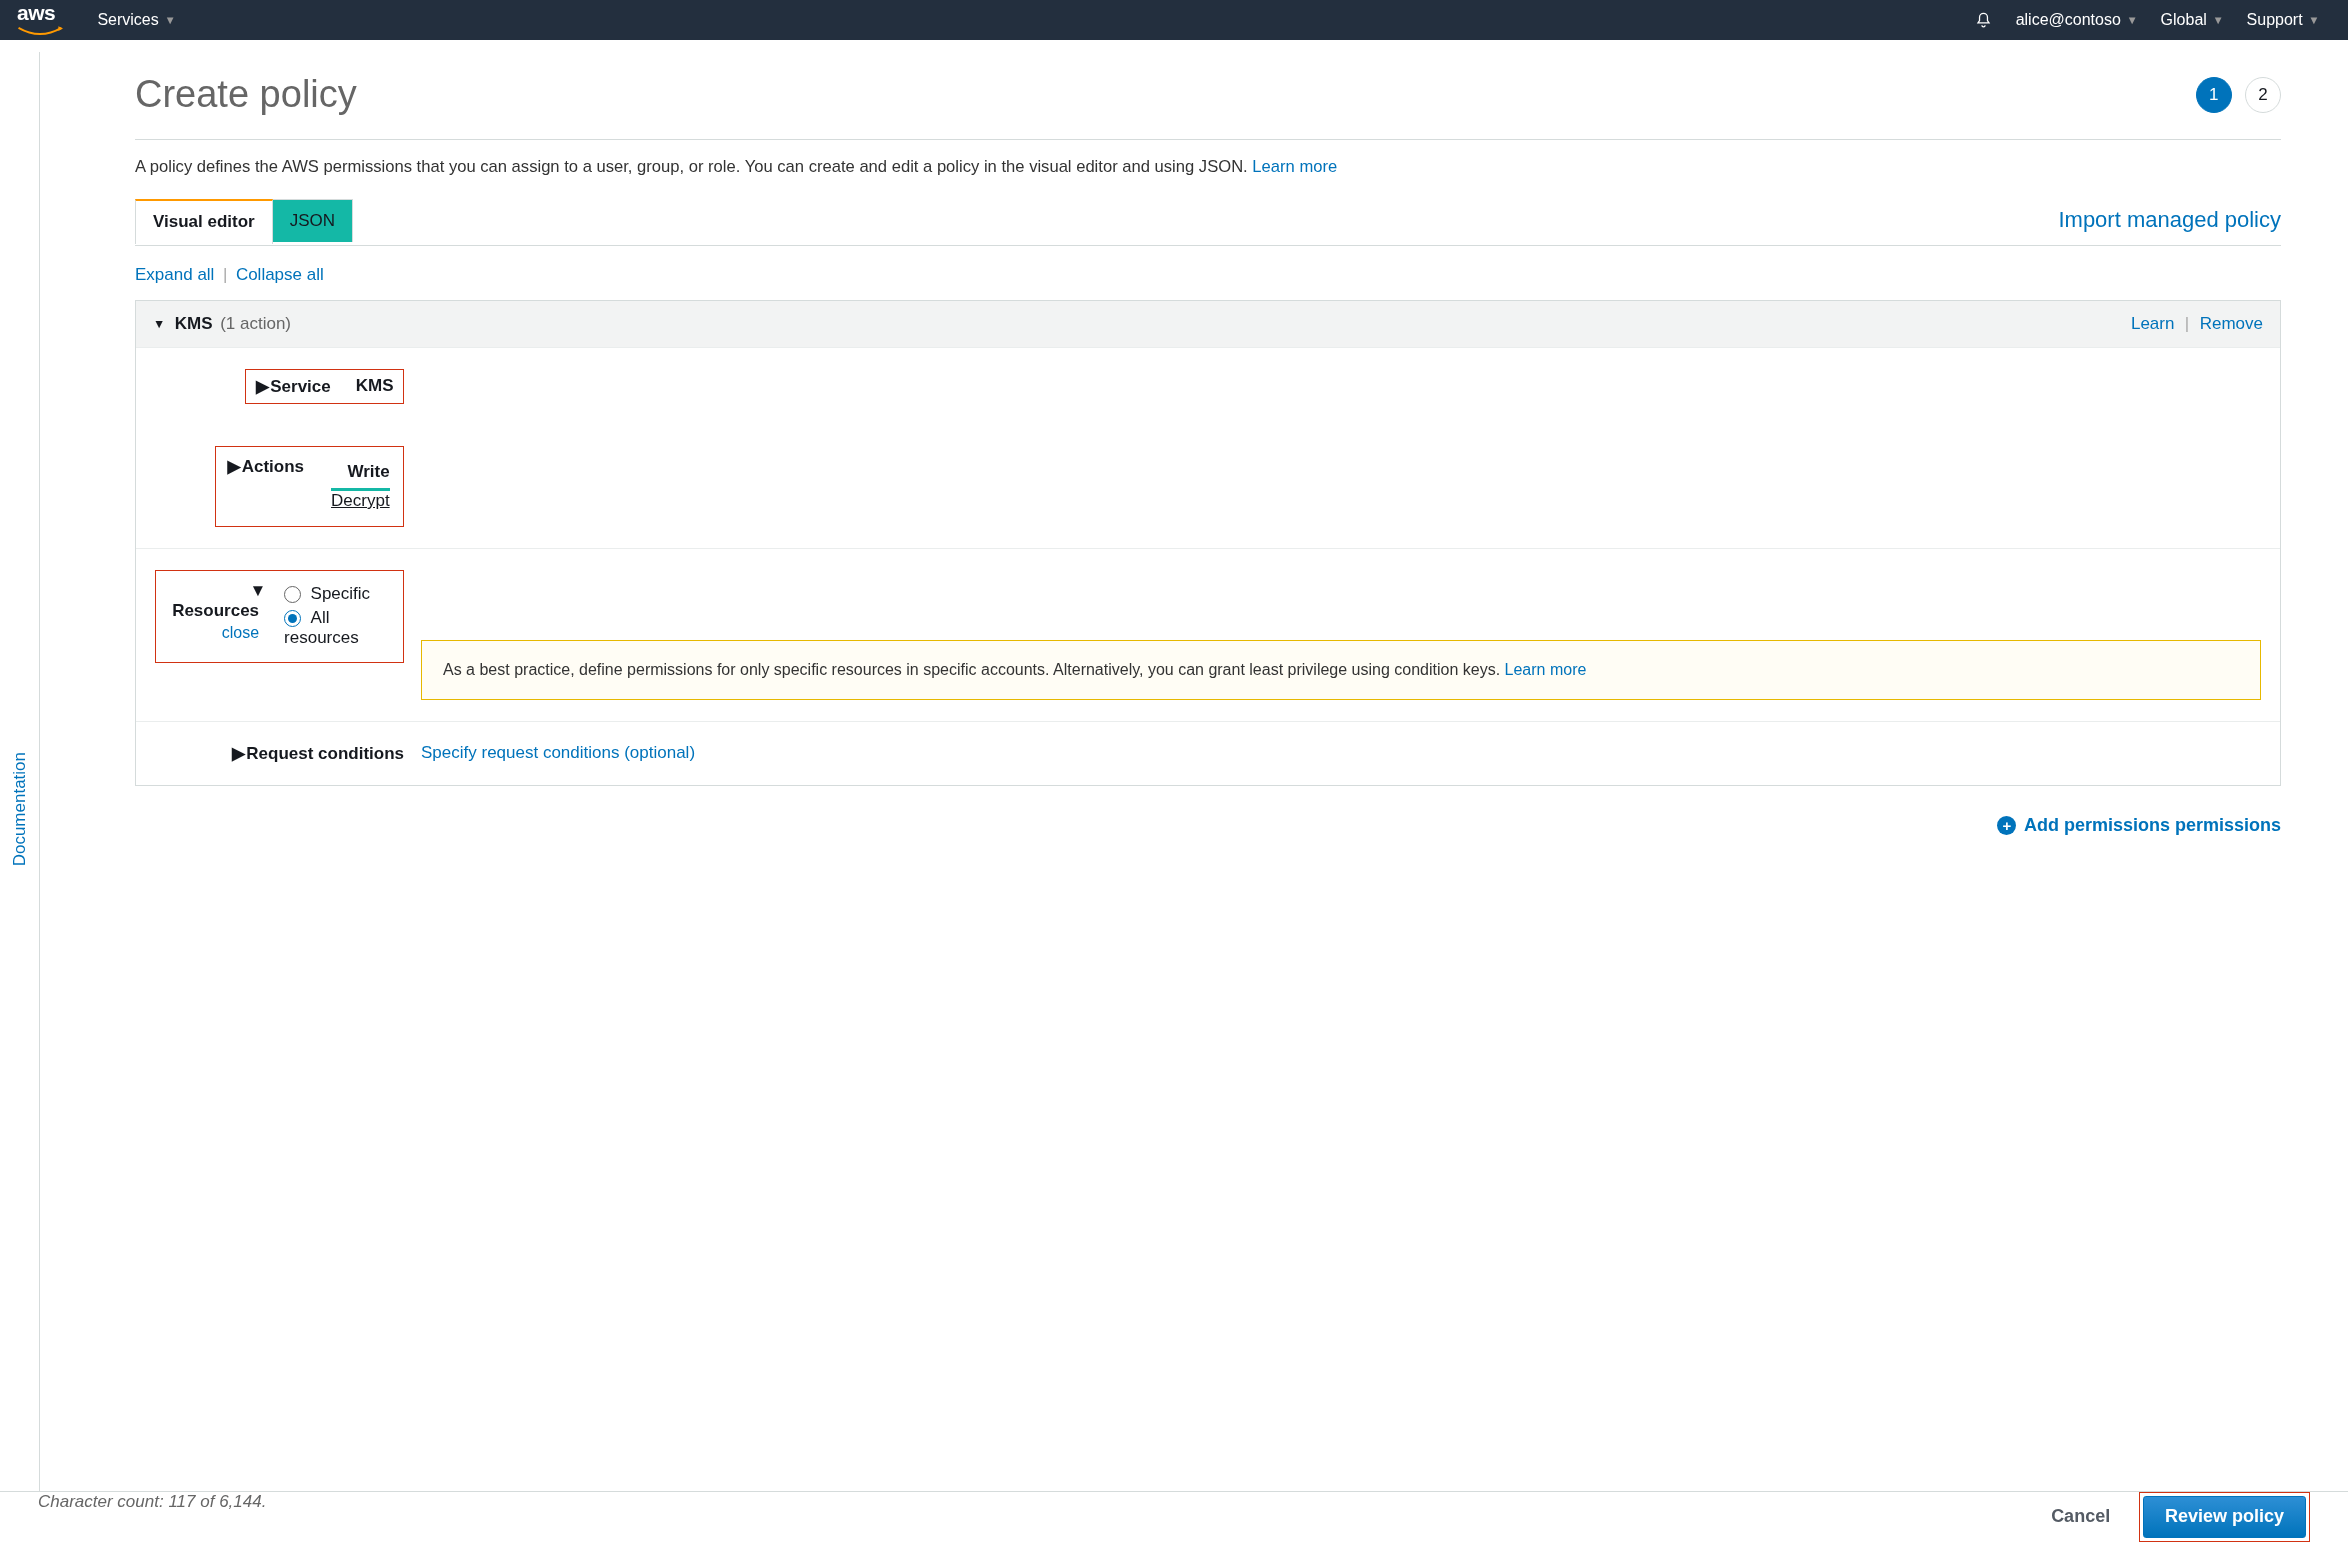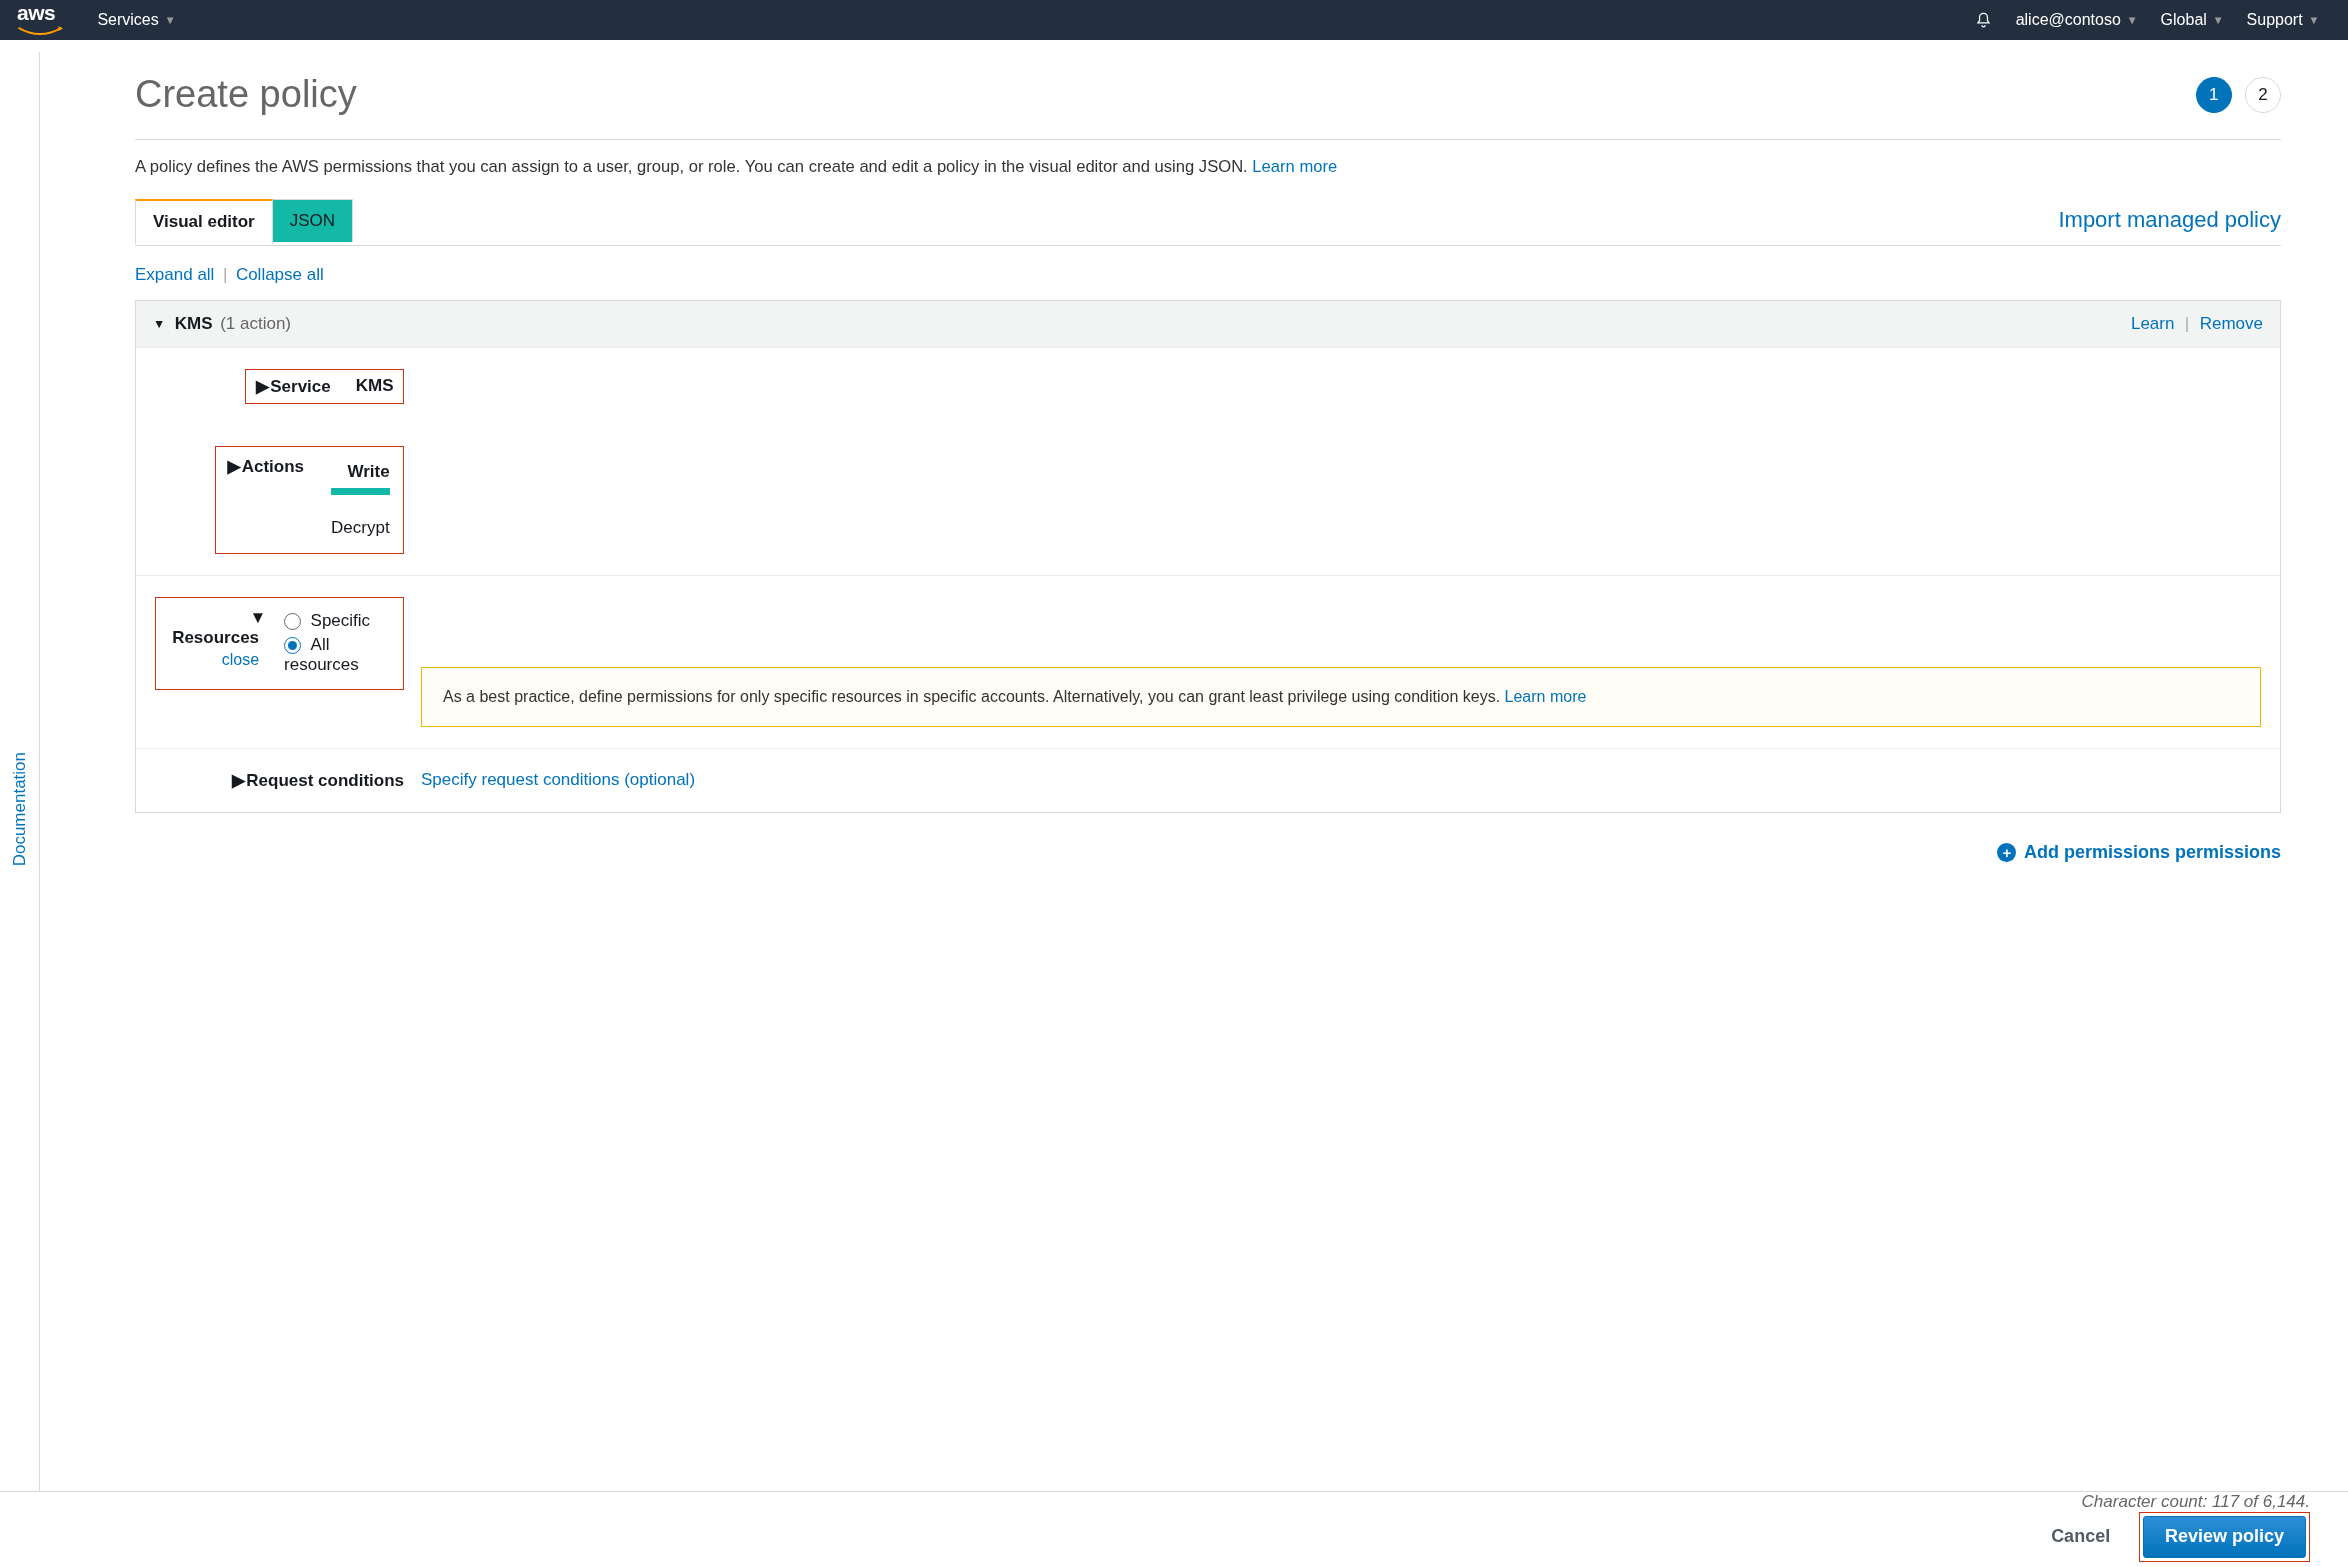--- a/index.html
+++ b/index.html
@@ -42,30 +42,30 @@
   .highlight-box { border:1.9px solid #d13212; padding:5.7px 9.5px; display:inline-flex; gap:25px; align-items:flex-start; }
   .highlight-box.wide { padding:9.5px 11.4px; }
   .close-lnk { display:block; font-weight:400; color:#0073bb; font-size:16px; margin-top:3.8px; }
   .radio { display:inline-block; width:17px; height:17px; border-radius:50%; border:1px solid #666; vertical-align:middle; margin-right:9.5px; position:relative; }
   .radio.checked { border-color:#0073bb; }
   .radio.checked::after { content:""; position:absolute; inset:2.9px; border-radius:50%; background:#0073bb; }
   .radio-row { display:block; margin:3.8px 0; }
   .notice { margin-top:17px; border:1px solid #e6b800; background:#fffdf5; padding:17px 21px; color:#333; font-size:16px; line-height:1.5; }
   .add-row { text-align:right; margin:28.5px 0 9.5px; font-size:18px; font-weight:700; }
   .add-row .plus { display:inline-flex; align-items:center; justify-content:center; width:19px; height:19px; border-radius:50%; background:#0073bb; color:#fff; font-size:15px; margin-right:7.6px; vertical-align:middle; }
-  .footer { position:absolute; bottom:0; left:0; right:0; border-top:1px solid #d5dbdb; background:#fff; height:76px; display:flex; align-items:flex-end; padding:0 38px 0 38px;flex-direction:column; }
+  .footer { position:absolute; bottom:0; left:0; right:0; border-top:1px solid #d5dbdb; background:#fff; height:76px; display:flex; align-items:flex-start; padding:0 38px 0 38px; }
   .footer .count { font-style:italic; color:#666; font-size:17px; }
   .footer .actions { margin-left:auto; display:flex; align-items:center; gap:23px; }
   .btn-cancel { font-size:18px; color:#545b64; background:none; border:none; cursor:pointer; font-weight:700; }
   .btn-primary { font-size:18px; color:#fff; background:linear-gradient(#2d8fd5,#0073bb); border:1px solid #0073bb; padding:9.5px 21px; border-radius:2.9px; font-weight:700; cursor:pointer; }
   .btn-primary-wrap { border:1.9px solid #d13212; padding:2.9px; }
   .caret-icon { font-size:12.4px; }
   .write-table { width:100%; }
   .write-table td { padding:3.8px 0; }
-  .write-table tr + tr td { border-top:7px solid #14b8a6; padding-top:23px; }
+  .write-table tr + tr td { border-top:3px solid #14b8a6; padding-top:0;text-decoration:underline; }
 </style>
 </head>
 <body>
 
 <div class="topnav">
   <div class="logo">
     <span class="a">aws</span>
     <svg class="swoosh" viewBox="0 0 60 14">
         <path d="M2 2 Q30 18 58 2" stroke="#ff9900" stroke-width="2.5" fill="none"></path>
         <path d="M54 0 L60 3 L54 6 Z" fill="#ff9900"></path>

